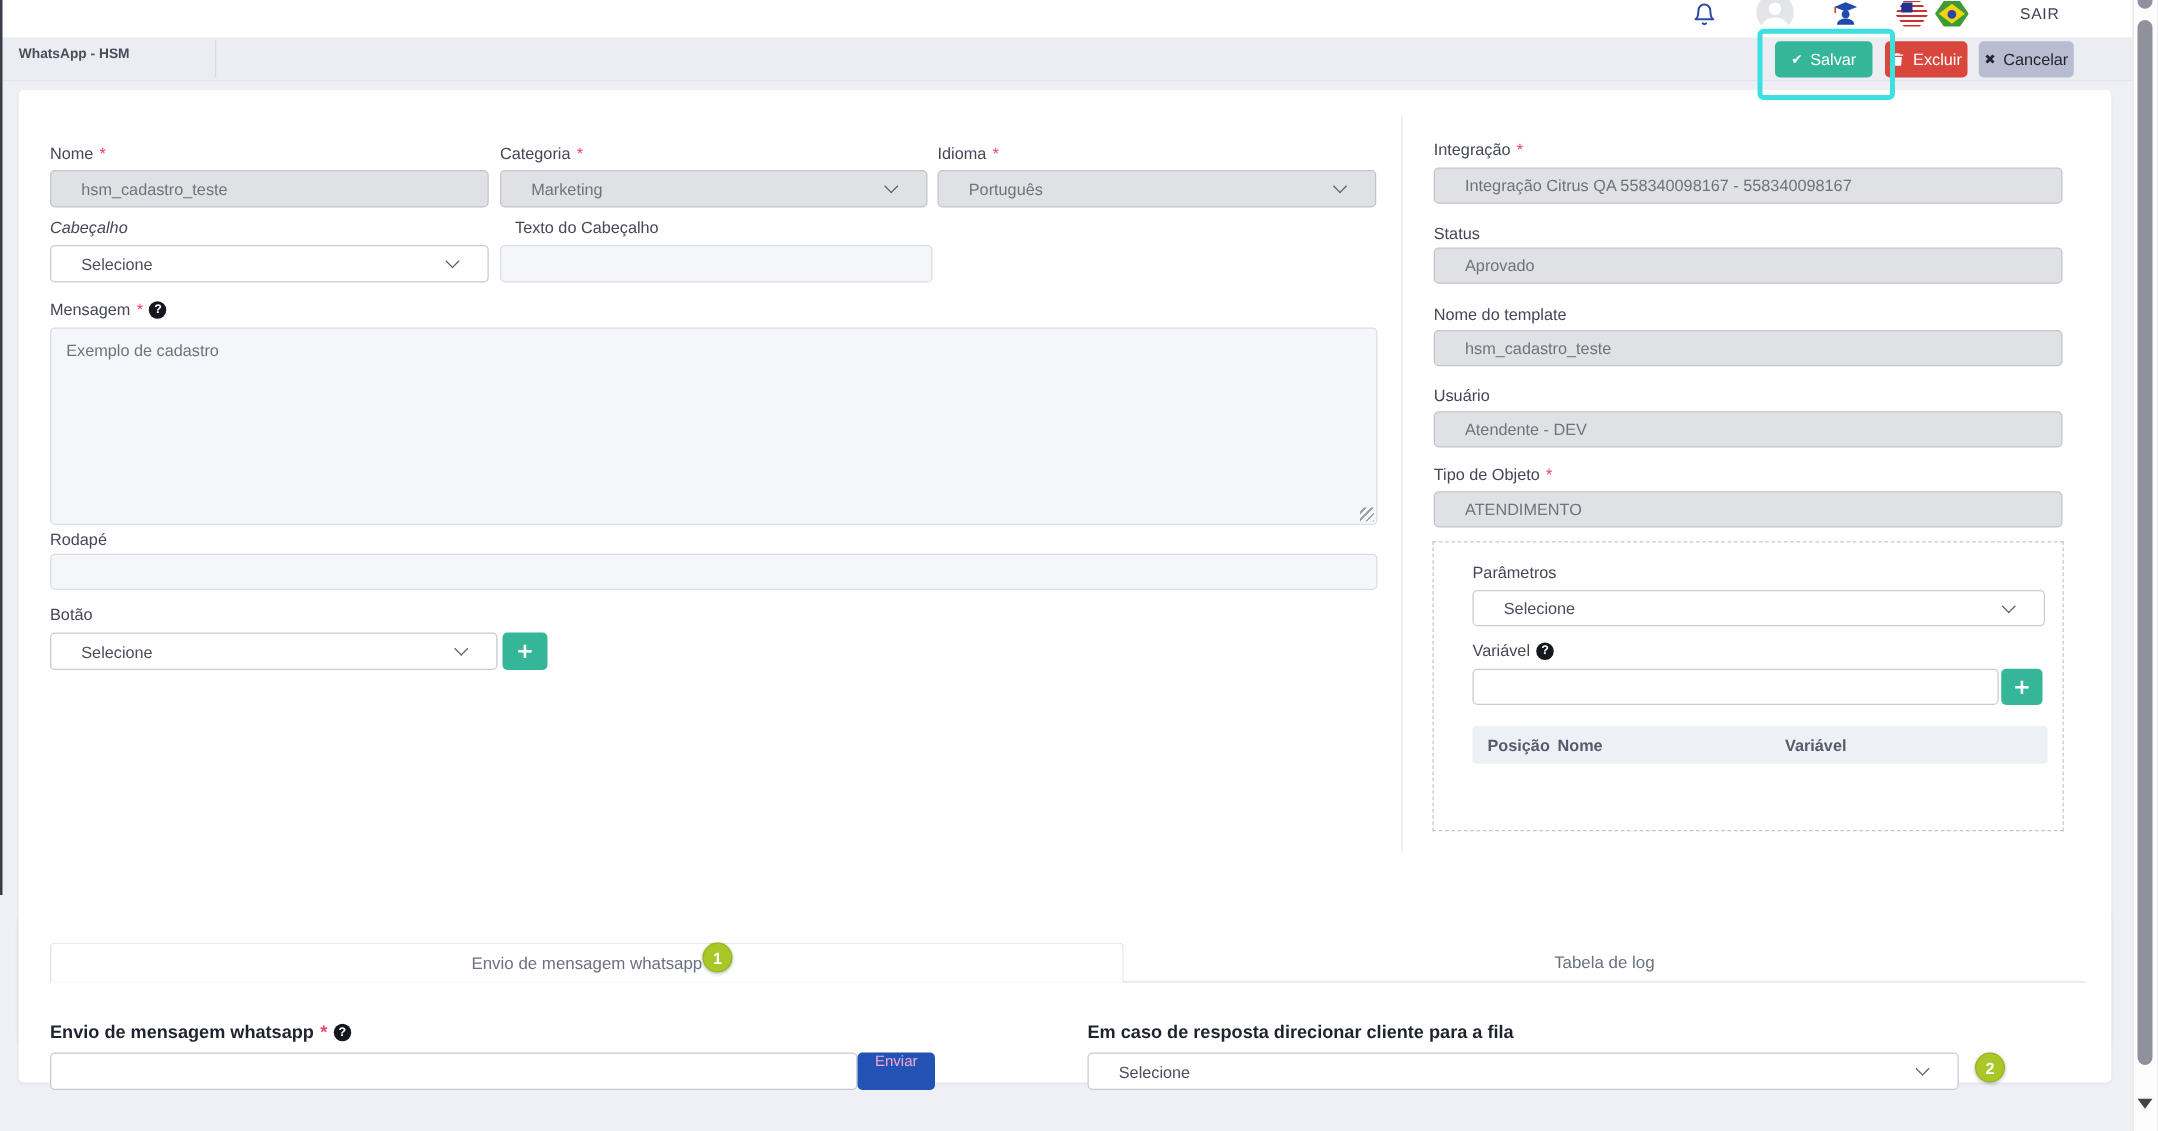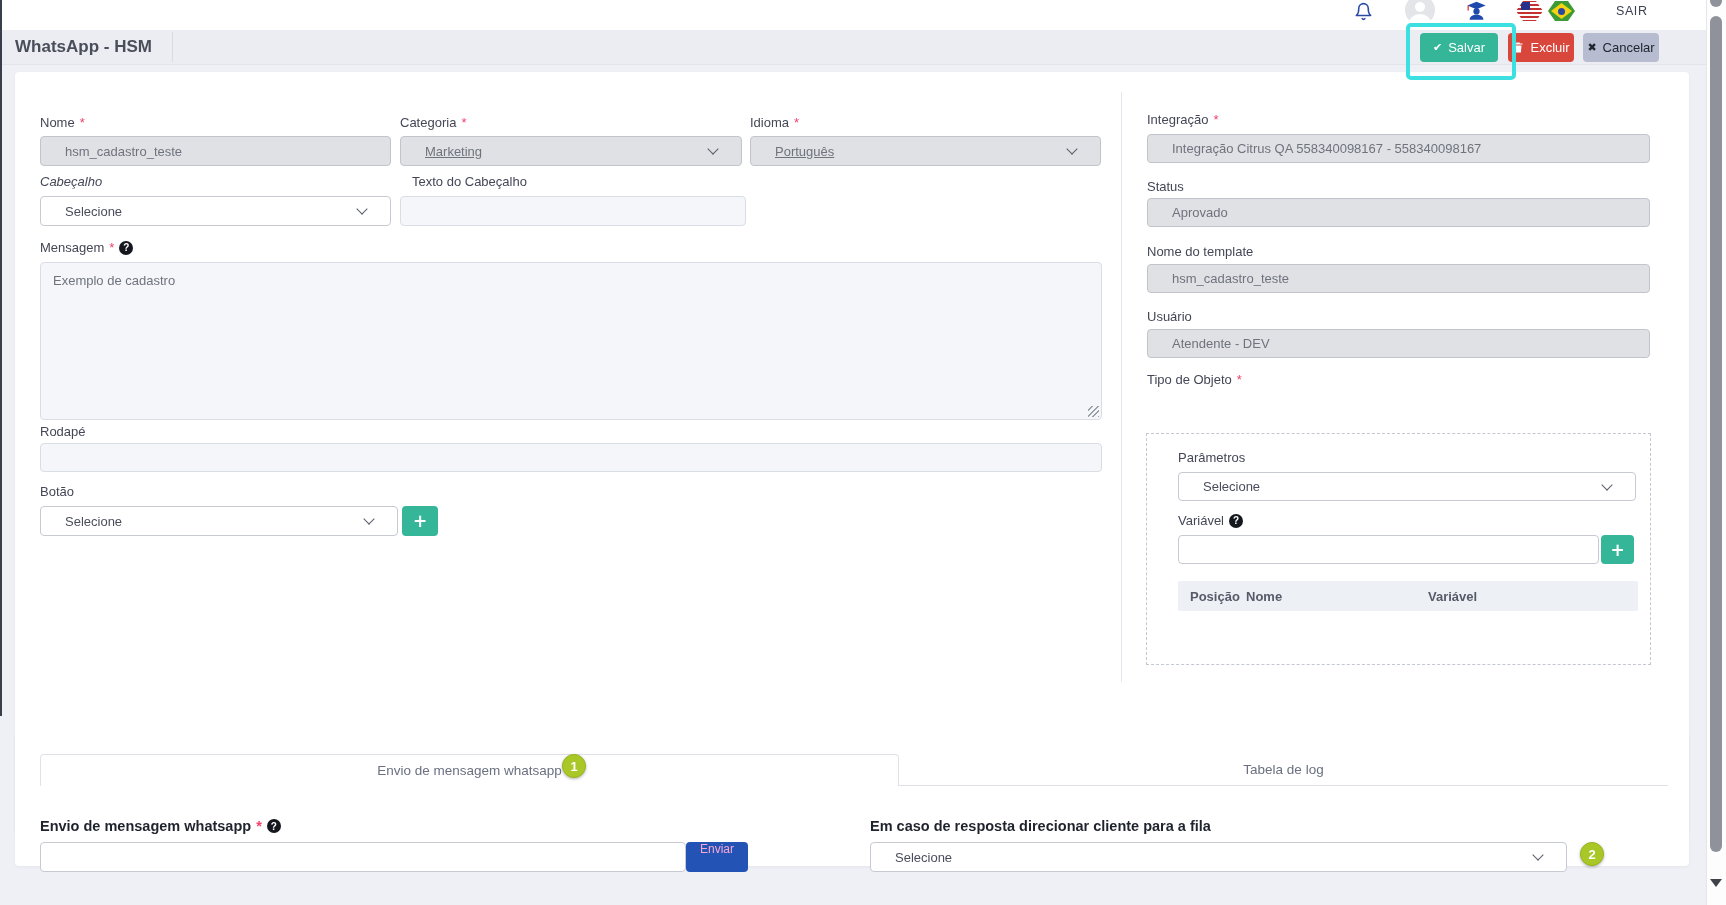--- a/index.html
+++ b/index.html
@@ -6,21 +6,21 @@
   .screen{position:relative;width:1726px;height:905px;background:#eef0f5;overflow:hidden;
           font-family:"Liberation Sans",sans-serif;}
   .glyph{font-family:"DejaVu Sans",sans-serif;}
 
   
   .topstrip{position:absolute;left:0;top:0;width:1726px;height:30px;background:#ffffff;}
   .sair{position:absolute;left:1616px;top:4px;font-size:12.5px;color:#3c4050;letter-spacing:.6px;cursor:pointer;}
 
   
   .headerbar{position:absolute;left:0;top:30px;width:1726px;height:34px;background:#ecedf3;border-bottom:1px solid #e3e4eb;}
-  .title{position:absolute;left:15px;top:7px;font-size:17px;font-weight:700;color:#4a4e5a;}
+  .title{position:absolute;left:15px;top:7px;font-size:11px;font-weight:700;color:#4a4e5a;}
   .hdiv{position:absolute;left:172px;top:2px;width:1px;height:30px;background:#d9dbe4;}
   .btn{position:absolute;top:3px;height:29px;border-radius:4px;color:#fff;font-size:13px;
        display:flex;align-items:center;justify-content:center;gap:6px;cursor:pointer;box-sizing:border-box;}
   .btn .ic{font-size:11px;}
   .btn-save{left:1420px;width:78px;background:#35b699;}
   .btn-del{left:1508px;width:66px;background:#d9463c;}
   .btn-cancel{left:1583px;width:76px;background:#b7bcd1;color:#22262f;}
   .hl{position:absolute;left:1406px;top:-7px;width:102px;height:49px;border:4px solid #3ce0e0;border-radius:5px;pointer-events:none;z-index:5;}
 
   
@@ -32,21 +32,21 @@
   .lbl.bold{font-weight:700;font-size:14.5px;color:#1f232e;}
   .req{color:#f0416c;}
   .help{width:14px;height:14px;border-radius:50%;background:#15171e;color:#fff;font-size:10px;font-weight:700;
         display:inline-flex;align-items:center;justify-content:center;}
   .fld{position:absolute;height:30px;border-radius:4px;font-size:13px;display:flex;align-items:center;
        padding:0 24px;box-sizing:border-box;white-space:nowrap;overflow:hidden;}
   .dis{background:#e0e1e5;border:1px solid #c2c4cc;color:#6f737e;}
   .lite{background:#f4f6f9;border:1px solid #d9dee5;color:#6f737e;}
   .inp{background:#fff;border:1px solid #c7cad3;color:#4a4e5c;}
   .sel{background:#fff;border:1px solid #c7cad3;color:#4a4e5c;justify-content:space-between;cursor:pointer;}
-  .sel.gray{background:#e0e1e5;border:1px solid #c2c4cc;color:#6f737e;cursor:default;text-decoration:underline;}
+  .sel.gray{background:#e0e1e5;border:1px solid #c2c4cc;color:#6f737e;cursor:default;}
   .chev{width:7px;height:7px;border-right:1.7px solid #5a5e6b;border-bottom:1.7px solid #5a5e6b;
         transform:rotate(45deg);margin-top:-4px;flex:none;}
   .txtarea{position:absolute;background:#f4f6f9;border:1px solid #d9dee5;border-radius:4px;font-size:13px;
            color:#6f737e;padding:10px 12px;box-sizing:border-box;}
   .rsz{position:absolute;right:2px;bottom:2px;width:11px;height:11px;
        background:repeating-linear-gradient(135deg,transparent 0 2.5px,#9aa0a8 2.5px 4px);}
   .plusbtn{position:absolute;background:#35b699;border:none;border-radius:4px;color:#fff;font-size:17px;
            font-weight:700;display:flex;align-items:center;justify-content:center;cursor:pointer;}
   .vdiv{position:absolute;left:1106px;top:20px;width:1px;height:590px;background:#e4e6ed;}
   .dashed{position:absolute;left:1131px;top:361px;width:505px;height:232px;border:1px dashed #c3c7cf;box-sizing:border-box;}
@@ -234,20 +234,23 @@
       <span>Usuário</span>
     </div>
     <div class="fld dis" style="left:1132px;top:257px;width:503px;height:29px;">
       <span>Atendente - DEV</span>
     </div>
 
     <div class="lbl" style="left:1132px;top:300px;">
       <span>Tipo de Objeto</span>
       <span class="req">*</span>
     </div>
+    <div class="fld dis" style="left:1132px;top:321px;width:503px;height:29px;">
+      <span>ATENDIMENTO</span>
+    </div>
 
     <div class="dashed">
       <div class="lbl" style="left:31px;top:16px;">
         <span>Parâmetros</span>
       </div>
       <div class="fld sel" style="left:31px;top:38px;width:458px;height:29px;">
         <span>Selecione</span>
         <span class="chev"></span>
       </div>
       <div class="lbl" style="left:31px;top:79px;">

